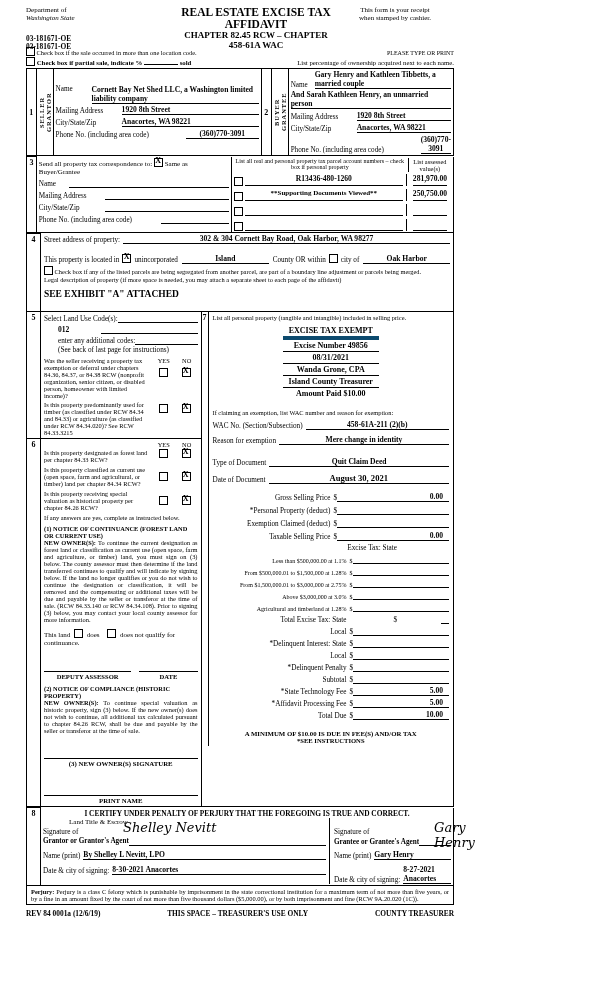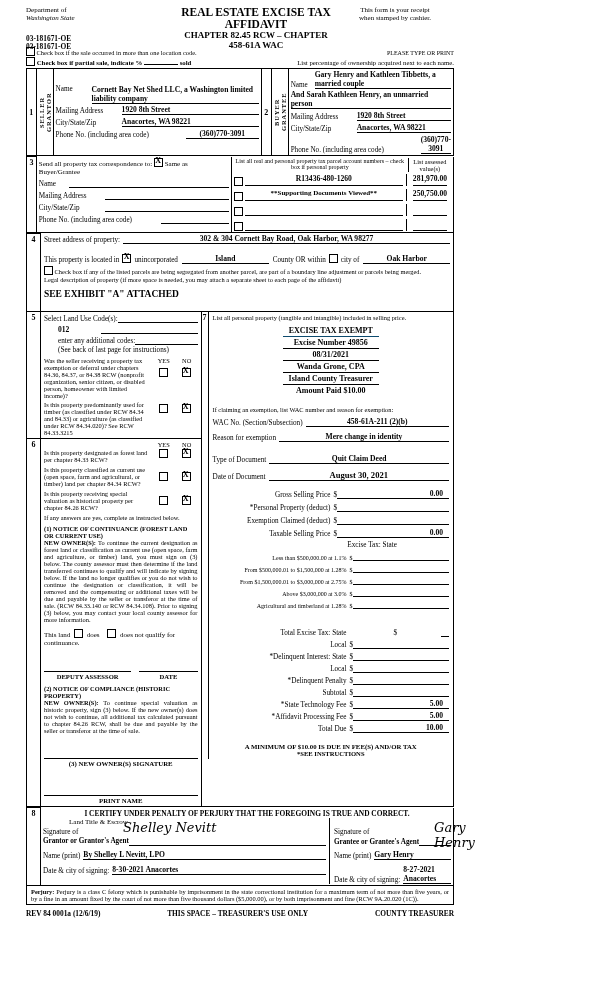--- a/index.html
+++ b/index.html
@@ -350,21 +350,21 @@
       <td style="vertical-align:top;padding:0;">
         <table style="width:100%;">
           <tbody>
                 <tr>
             <td class="cellno" style="width:11px;vertical-align:top;border:none;border-right:1px solid #000;">7</td>
             <td style="padding:2px 4px;">
               <div class="small">List all personal property (tangible and intangible) included in selling price.</div>
 
               <div style="margin-top:4px;text-align:center;font-size:8px;font-weight:bold;line-height:11px;">
                 <div style="display:inline-block;text-align:center;">
-                  <div style="border-bottom:1px solid #0c4a6e;padding:0 6px;font-family:Liberation Serif, serif;">EXCISE TAX EXEMPT</div>
+                  <div style="border-bottom:4px solid #0c4a6e;padding:0 6px;font-family:Liberation Serif, serif;">EXCISE TAX EXEMPT</div>
                   <div style="border-bottom:1px solid #000;padding:0 6px;">Excise Number 49856</div>
                   <div style="border-bottom:1px solid #000;padding:0 6px;">08/31/2021</div>
                   <div style="border-bottom:1px solid #000;padding:0 6px;">Wanda Grone, CPA</div>
                   <div style="border-bottom:1px solid #000;padding:0 6px;">Island County Treasurer</div>
                   <div style="padding:0 6px;">Amount Paid $10.00</div>
                 </div>
               </div>
 
               <div class="small" style="margin-top:10px;">If claiming an exemption, list WAC number and reason for exemption:</div>
               <div class="flexline" style="margin-top:4px;">
@@ -432,21 +432,21 @@
                   <span class="grow val" style="text-align:right;padding-right:6px;">&nbsp;</span>
                 </div>
                 <div style="display:flex;align-items:flex-end;margin-top:2px;">
                   <span class="tiny" style="width:134px;text-align:right;padding-right:3px;">Agricultural and timberland at 1.28%</span>
                   <span class="tiny">$</span>
                   <span class="grow val" style="text-align:right;padding-right:6px;">&nbsp;</span>
                 </div>
               </div>
 
               <div>
-                <div style="display:flex;align-items:flex-end;margin-top:18px;gap:44px;">
+                <div style="display:flex;align-items:flex-end;margin-top:2px;gap:44px;">
                   <span class="lbl" style="width:134px;text-align:right;padding-right:3px;">Total Excise Tax: State</span>
                   <span class="lbl">$</span>
                   <span class="grow val" style="text-align:right;padding-right:6px;">&nbsp;</span>
                 </div>
                 <div style="display:flex;align-items:flex-end;margin-top:2px;">
                   <span class="lbl" style="width:134px;text-align:right;padding-right:3px;">Local</span>
                   <span class="lbl">$</span>
                   <span class="grow val" style="text-align:right;padding-right:6px;">&nbsp;</span>
                 </div>
                 <div style="display:flex;align-items:flex-end;margin-top:2px;">

